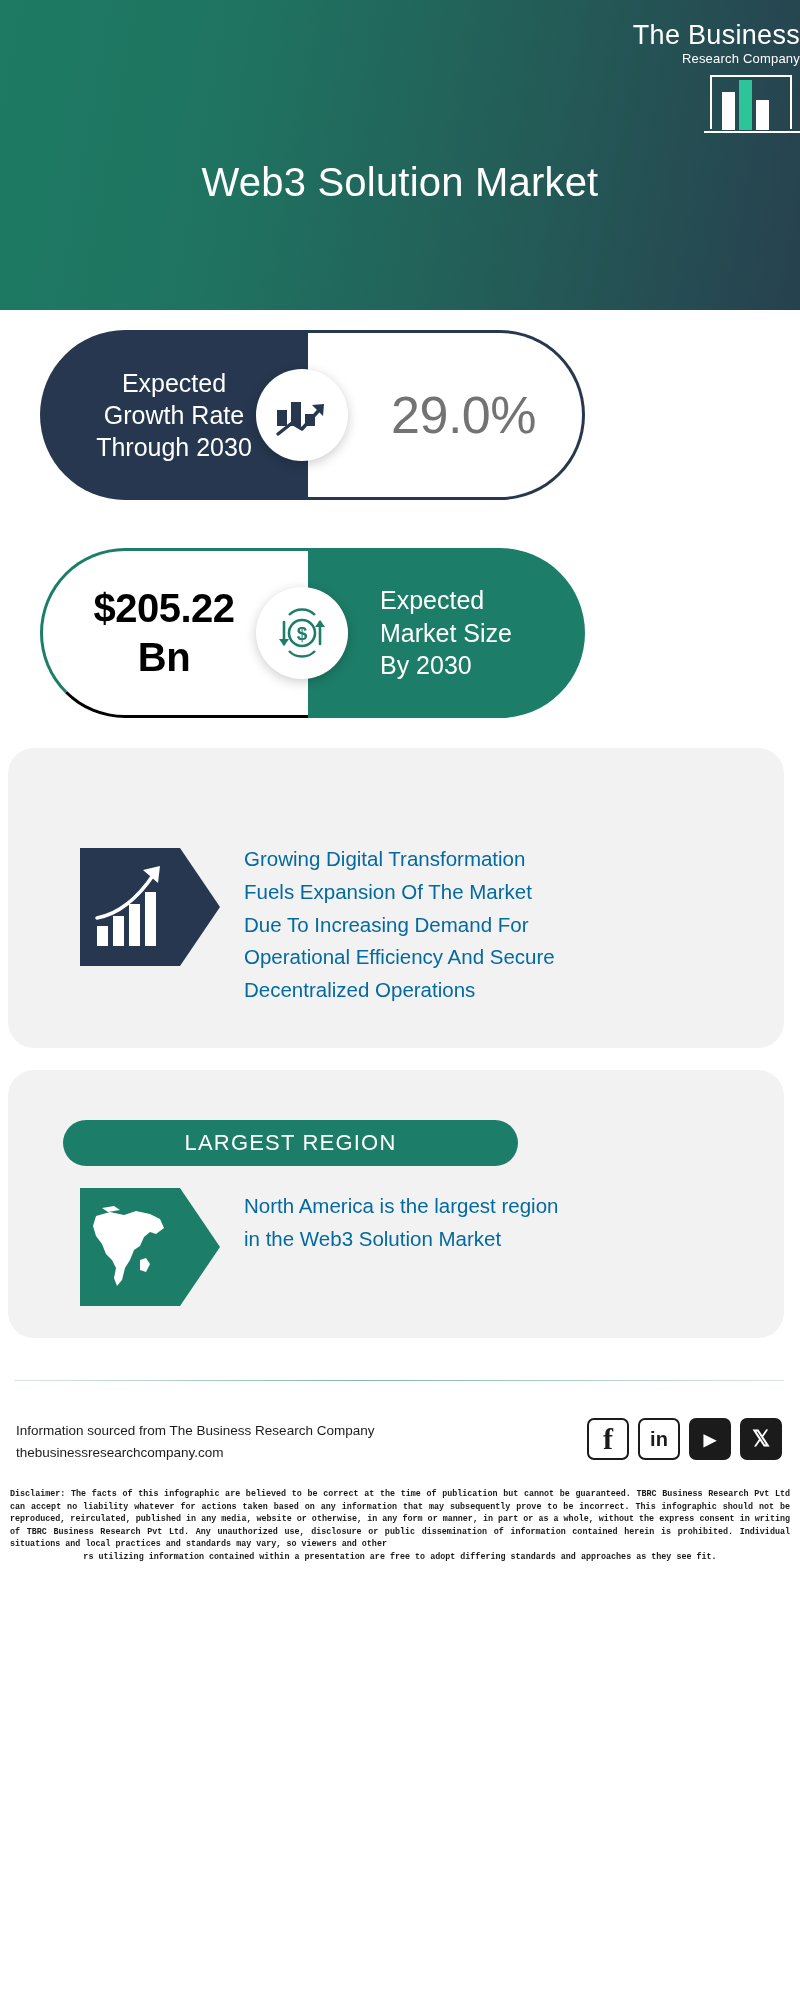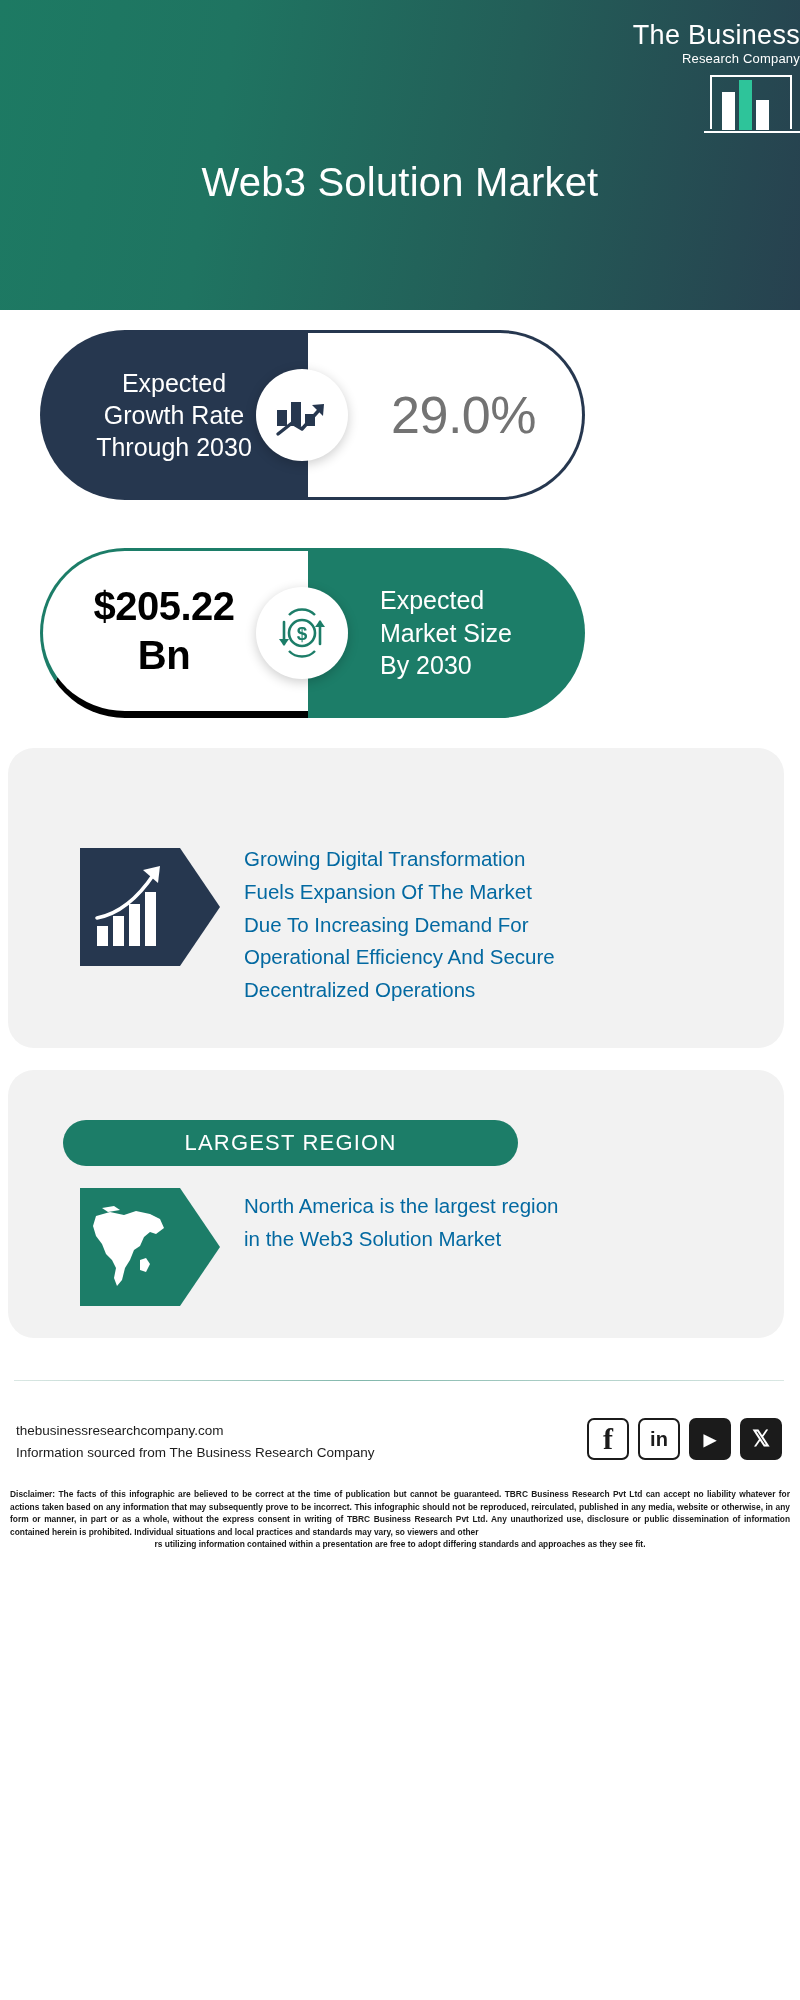--- a/index.html
+++ b/index.html
@@ -116,21 +116,21 @@
   .stat2 {
     position: absolute; left: 40px; top: 548px;
     width: 545px; height: 170px;
   }
   .s2-left {
     position: absolute; left: 0; top: 0;
     width: 268px; height: 170px;
     background: #ffffff;
     border-top: 3px solid #1c7d68;
     border-left: 3px solid #1c7d68;
-    border-bottom: 7px solid #000000;
+    border-bottom: 3px solid #000000;
     border-radius: 85px 0 0 85px;
     display: flex; align-items: center; justify-content: flex-start;
     padding-left: 26px;
   }
   .s2-value {
     color:#000000; font-size: 40px; font-weight: 700; line-height: 1.22;
     letter-spacing: -.5px; text-align: center; width: 190px;
   }
   .s2-right {
     position: absolute; left: 268px; top: 0;
@@ -224,20 +224,21 @@
   .sq-out { border: 2px solid #1b1b1b; }
 
   .disclaimer {
     position: absolute; left: 10px; top: 1488px;
     width: 780px;
     text-align: justify;
     color: #1a1a1a;
     font-size: 8.4px;
     line-height: 1.5;
     font-weight: 700;
+    font-family: Liberation Mono, monospace;
   }
   .disclaimer .last { display:block; text-align:center; }
 </style>
 </head>
 <body>
 
 <div class="page">
 
   <div class="header">
 
@@ -340,22 +341,22 @@
         </svg>
       </div>
       <div class="arrow-tip"></div>
     </div>
     <div class="body-text bt-region">North America is the largest region in the Web3 Solution Market</div>
   </div>
 
   <div class="foot-rule"></div>
 
   <div class="foot-info">
+    <div>Information sourced from The Business Research Company</div>
     <div>thebusinessresearchcompany.com</div>
-    <div>Information sourced from The Business Research Company</div>
   </div>
 
   <div class="social">
     <div class="sq sq-fb sq-out">
       <span>f</span>
     </div>
     <div class="sq sq-li sq-out">
       <span>in</span>
     </div>
     <div class="sq sq-yt">

